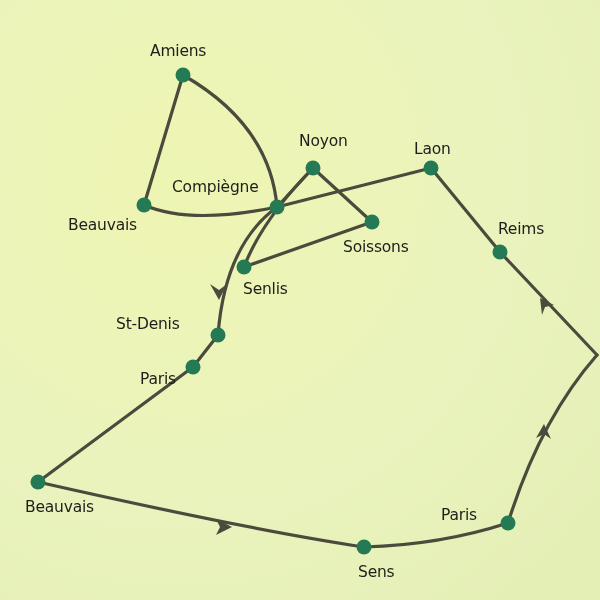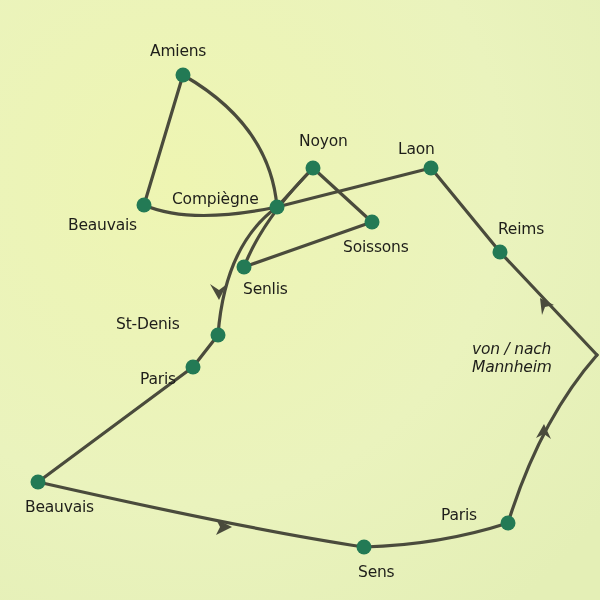--- a/index.html
+++ b/index.html
@@ -77,29 +77,25 @@
       <circle cx="193" cy="367" r="7.5"></circle>
       <circle cx="500" cy="252" r="7.5"></circle>
       <circle cx="38" cy="482" r="7.5"></circle>
       <circle cx="364" cy="547" r="7.5"></circle>
       <circle cx="508" cy="523" r="7.5"></circle>
     </g>
   </svg>
 
   <div class="lbl" style="left:150px;top:44px">Amiens</div>
   <div class="lbl" style="left:68px;top:218px">Beauvais</div>
-  <div class="lbl" style="left:172px;top:192px">Compiègne</div>
+  <div class="lbl" style="left:172px;top:180px">Compiègne</div>
   <div class="lbl" style="left:299px;top:134px">Noyon</div>
-  <div class="lbl" style="left:398px;top:142px">Laon</div>
+  <div class="lbl" style="left:414px;top:142px">Laon</div>
   <div class="lbl" style="left:343px;top:240px">Soissons</div>
   <div class="lbl" style="left:243px;top:282px">Senlis</div>
   <div class="lbl" style="left:116px;top:317px">St-Denis</div>
   <div class="lbl" style="left:140px;top:372px">Paris</div>
   <div class="lbl" style="left:498px;top:222px">Reims</div>
   <div class="lbl" style="left:25px;top:500px">Beauvais</div>
   <div class="lbl" style="left:358px;top:565px">Sens</div>
   <div class="lbl" style="left:441px;top:508px">Paris</div>
 
-  <div class="lbl it" style="left:472px;top:341px">
-    <div>von / nach</div>
-    <div>Mannheim</div>
-  </div>
 </div>
 
 </body></html>

